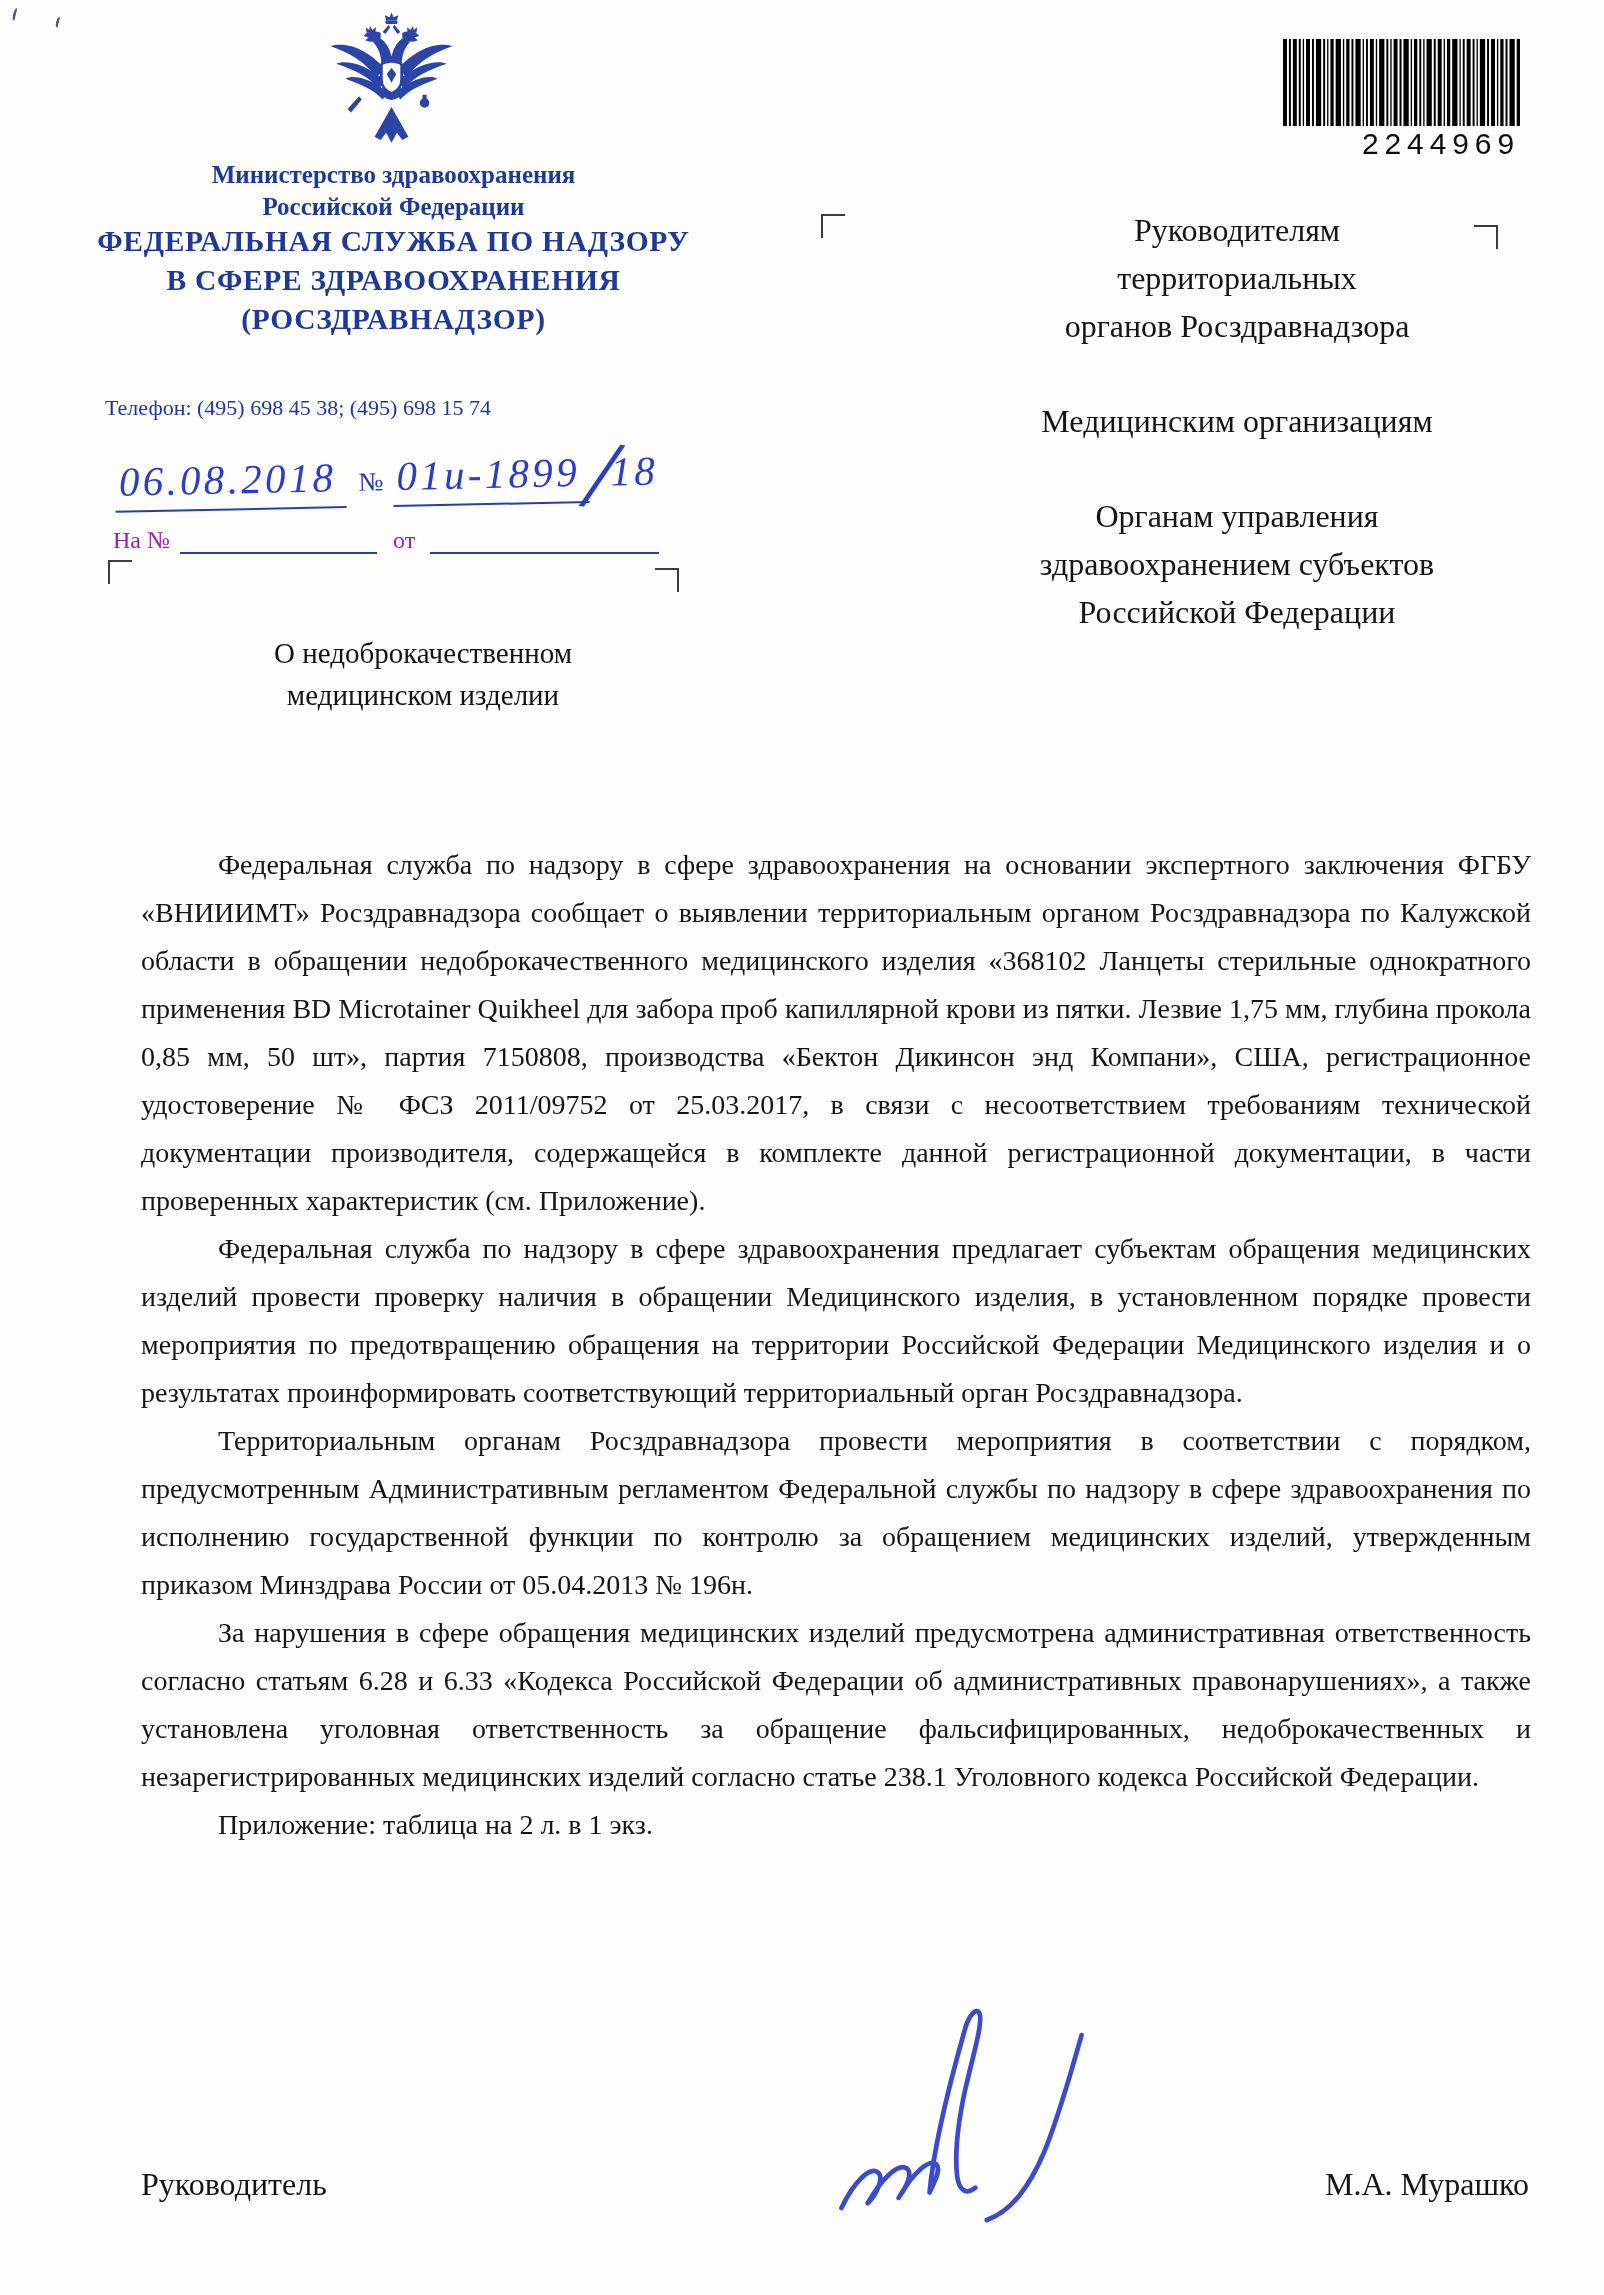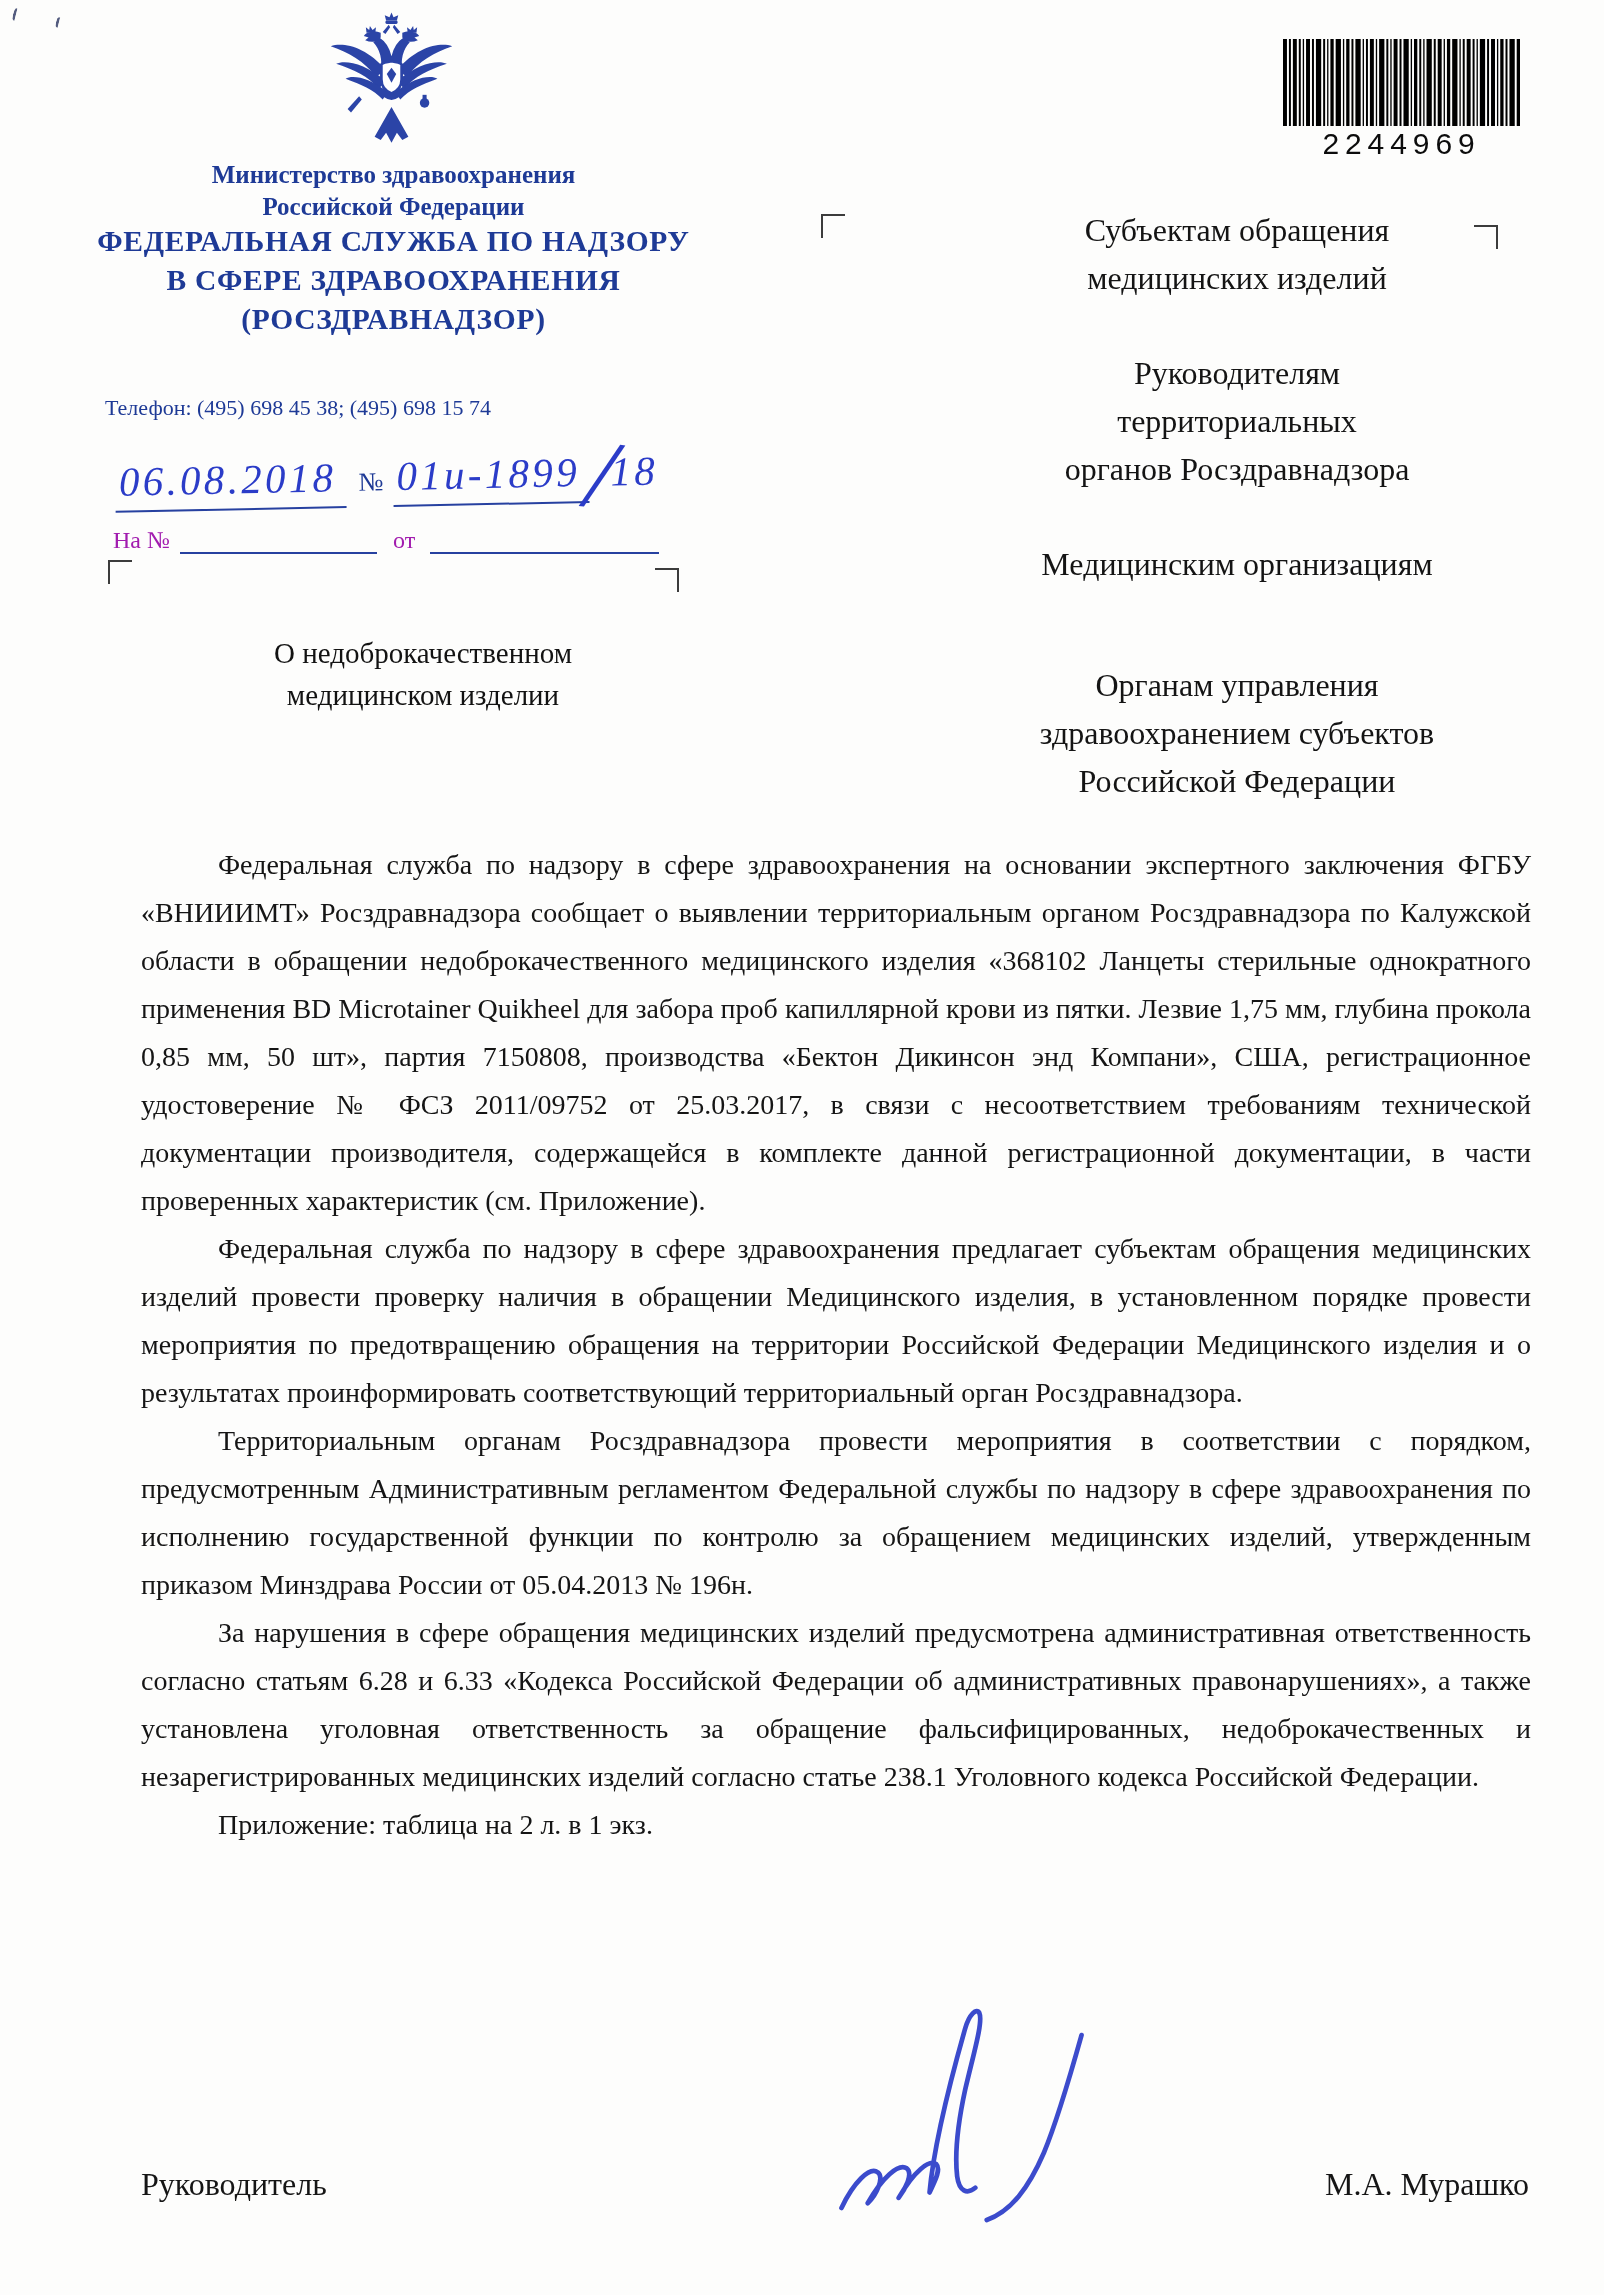--- a/index.html
+++ b/index.html
@@ -53,21 +53,21 @@
   .c-addr-r { left:1474px; top:225px; }
 
   
   .subject { position:absolute; left:269px; top:632px; width:308px; text-align:center;
              font-size:29px; line-height:1.45; color:#121212; }
 
   
   .barcode-block { position:absolute; left:1283px; top:39px; width:237px; text-align:center; }
   .barcode-block svg { display:block; width:237px; height:87px; }
   .barcode-num { font-family:"Liberation Sans","DejaVu Sans",sans-serif; font-size:30px;
-                 letter-spacing:5.9px; color:#0c0c0c; margin-top:1.3px; }
+                 letter-spacing:5.9px; color:#0c0c0c; margin-top:1.3px;text-align:right; }
 
   
   .addressees { position:absolute; left:914px; top:206px; width:646px; text-align:center;
                 font-size:32px; line-height:1.5; color:#141414; }
   .addressee-item { margin-bottom:47px; }
   .addressee-item:nth-child(3) { margin-bottom:73px; }
 
   
   .body-text { position:absolute; left:141px; top:841px; width:1390px;
                font-size:28px; line-height:48px; text-align:justify; color:#151515; }
@@ -187,22 +187,20 @@
         <rect x="330" width="5" height="130"></rect>
           <rect x="338" width="3" height="130"></rect>
           <rect x="344" width="8" height="130"></rect>
         <rect x="355" width="5" height="130"></rect>
       </g>
     </svg>
     <div class="barcode-num">2244969</div>
   </div>
 
   <div class="addressees">
-    <div class="addressee-item pre">Субъектам обращения
-медицинских изделий</div>
     <div class="addressee-item pre">Руководителям
 территориальных
 органов Росздравнадзора</div>
     <div class="addressee-item pre">Медицинским организациям</div>
     <div class="addressee-item pre">Органам управления
 здравоохранением субъектов
 Российской Федерации</div>
   </div>
 
   <div class="body-text">

